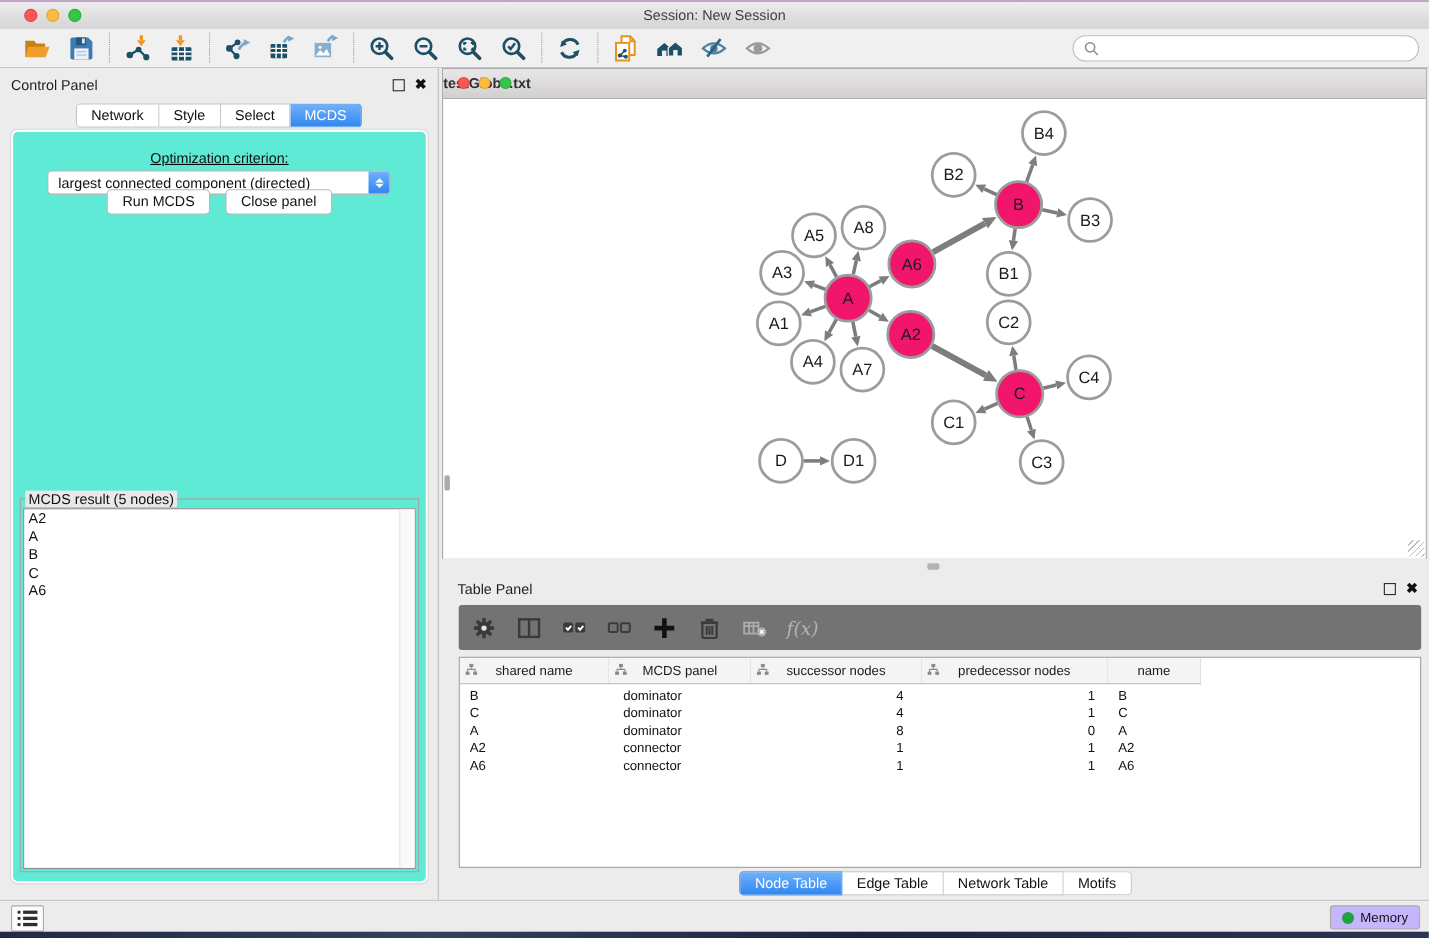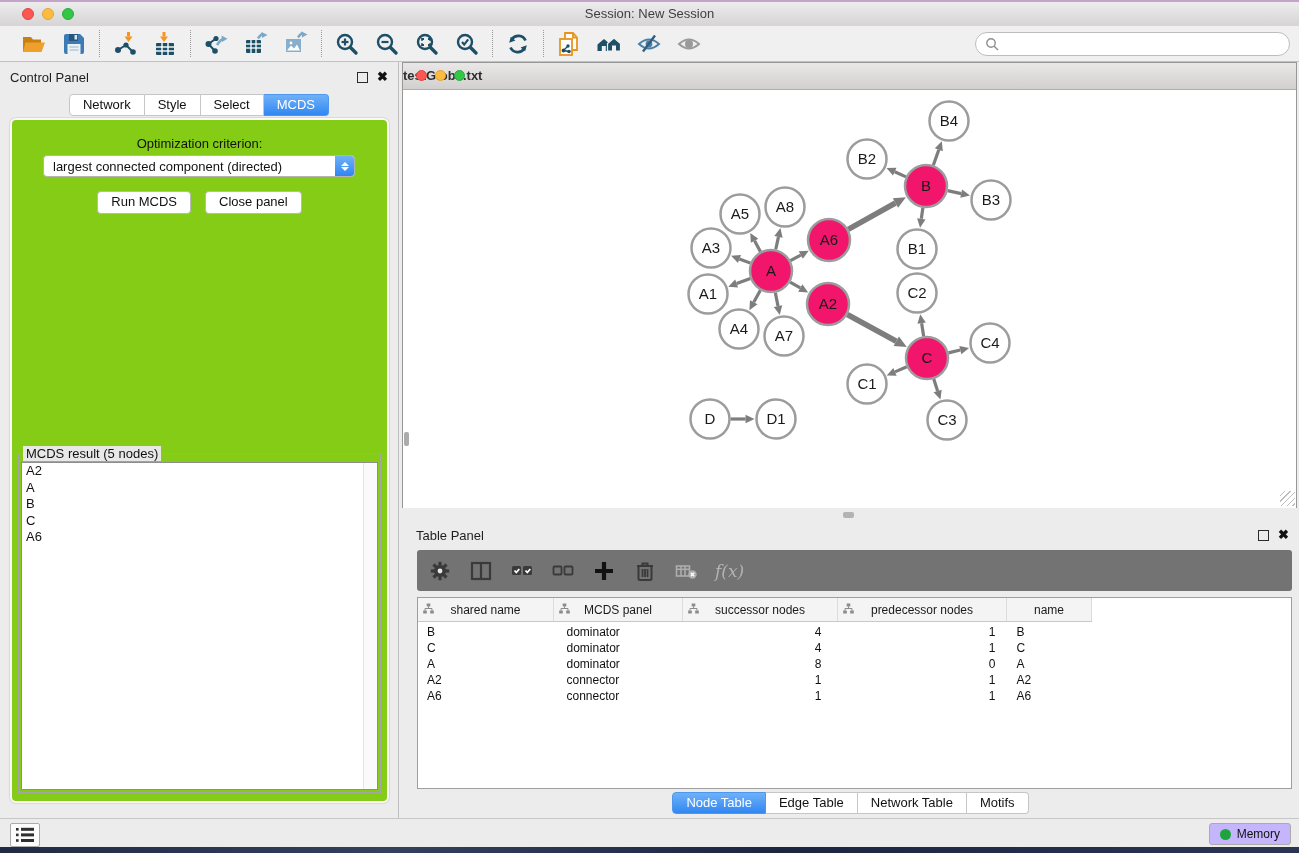--- a/index.html
+++ b/index.html
@@ -32,32 +32,32 @@
               font-size:13px;color:#1E1E1E;}
   .win-btns{margin-left:auto;display:flex;gap:9px;align-items:center;}
   .float-btn{width:9px;height:9px;border:1.5px solid #2B2B2B;background:transparent;}
   .close-btn{font-size:13px;color:#111;font-weight:bold;line-height:10px;}
   .seg-row{position:absolute;top:32px;left:0;right:0;display:flex;justify-content:center;}
   .seg{height:20px;line-height:20px;padding:0 13px;font-size:13px;background:#FFFFFF;color:#111;
        border:1px solid #C6C6C6;border-left:none;cursor:default;}
   .seg:first-child{border-left:1px solid #C6C6C6;border-radius:4px 0 0 4px;}
   .seg:last-child{border-radius:0 4px 4px 0;}
   .seg.active{background:linear-gradient(#6FB1F8,#3187F2);border-color:#4E97EE;color:#fff;}
-  .cp-content{position:absolute;left:10px;right:9px;top:56px;bottom:15px;background:#84cc16;
-              border:2px solid #FAFAFA;border-radius:6px;box-shadow:0 0 0 1px #D9D9D9;}
+  .cp-content{position:absolute;left:10px;right:9px;top:56px;bottom:15px;background:#5eead4;
+              border:2px solid #FAFAFA;border-radius:6px;box-shadow:0 0 0 1px #D9D9D9;text-decoration:underline;}
   .opt-label{text-align:center;margin-top:16px;font-size:13px;color:#111;}
   .combo{position:absolute;left:31px;top:35px;width:312px;height:22px;background:#fff;
          border:1px solid #B3B3B3;border-radius:4px;display:flex;align-items:center;box-sizing:border-box;}
   .combo .val{flex:1;font-size:13px;color:#111;padding-left:9px;white-space:nowrap;overflow:hidden;}
   .stepper{width:19px;align-self:stretch;background:linear-gradient(#6FB1F8,#2F86F1);
            border-radius:0 3px 3px 0;display:flex;flex-direction:column;align-items:center;justify-content:center;gap:1px;}
   .chev{width:0;height:0;border-left:4px solid transparent;border-right:4px solid transparent;}
   .chev.up{border-bottom:4px solid #fff;}
   .chev.down{border-top:4px solid #fff;}
-  .btn-row{position:absolute;left:0;right:0;top:71px;display:flex;justify-content:center;gap:14px;}
+  .btn-row{position:absolute;left:0;right:0;top:52px;display:flex;justify-content:center;gap:14px;}
   .mac-btn{height:21px;line-height:19px;padding:0 13px;font-size:13px;color:#111;background:#FFFFFF;
            border:1px solid #B9B9B9;border-radius:4px;cursor:default;}
   .result-group{position:absolute;left:6px;right:6px;top:333px;bottom:8px;border:1px solid #A5A5A5;}
   .result-legend{position:absolute;top:-8px;left:4px;background:#E8E8E8;padding:0 3px;font-size:13px;color:#111;}
   .result-list{position:absolute;left:2px;right:2px;top:8px;bottom:2px;background:#fff;
                border:1px solid #8E8E8E;overflow:hidden;}
   .result-scroll{position:absolute;top:0;bottom:0;right:0;width:13px;background:#FAFAFA;border-left:1px solid #E4E4E4;}
   .result-item{font-size:13px;line-height:16.5px;padding-left:4px;color:#111;}
   .result-item:first-child{padding-top:2px;}
   

